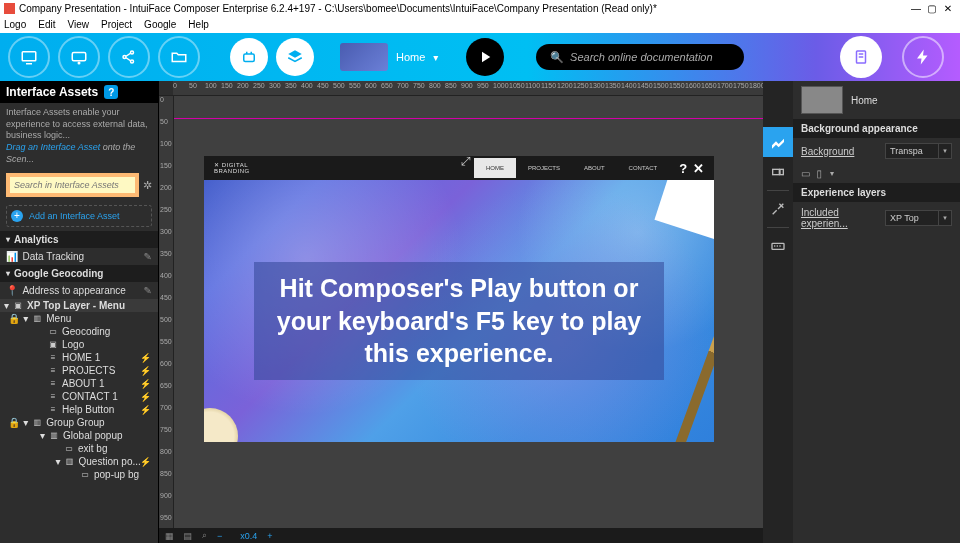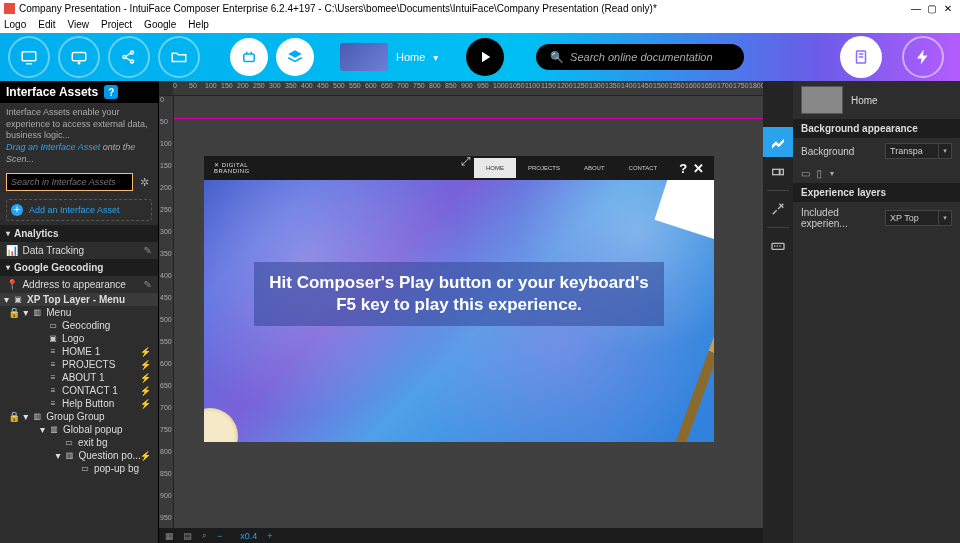--- a/index.html
+++ b/index.html
@@ -22,21 +22,21 @@
   .search-pill{display:flex;align-items:center;background:#000;border-radius:18px;height:26px;padding:0 14px;color:#aaa;font-size:11px;width:180px;margin-left:24px;}
   .toolbar .rgroup{margin-left:auto;display:flex;gap:12px;}
   
   .body{display:flex;height:462px;}
   .leftpanel{width:158px;background:#2d2d2d;display:flex;flex-direction:column;border-right:1px solid #000;}
   .panel-head{background:#000;color:#fff;font-weight:bold;font-size:12px;padding:4px 6px;display:flex;align-items:center;}
   .panel-head .qmark{margin-left:6px;width:14px;height:14px;border-radius:3px;background:#0099e5;color:#fff;font-size:10px;display:flex;align-items:center;justify-content:center;}
   .panel-desc{font-size:9px;color:#aaa;padding:4px 6px;line-height:1.3;}
   .panel-desc .blue{color:#2aa3ef;font-style:italic;}
   .search-assets{display:flex;align-items:center;padding:4px 6px;gap:4px;}
-  .search-assets input{flex:1;background:#000000;border:1px solid #fdba74;color:#888;font-size:9px;padding:3px 4px;font-style:italic;}
+  .search-assets input{flex:1;background:#fef9c3;border:4px solid #fdba74;color:#888;font-size:9px;padding:3px 4px;font-style:italic;}
   .search-assets .gear{width:16px;height:16px;display:flex;align-items:center;justify-content:center;color:#aaa;}
   .addbtn{margin:4px 6px;border:1px dashed #555;border-radius:3px;padding:4px;color:#2aa3ef;font-size:9px;display:flex;align-items:center;gap:6px;}
   .addbtn .plus{width:12px;height:12px;border-radius:50%;background:#2aa3ef;color:#fff;display:flex;align-items:center;justify-content:center;font-size:10px;line-height:1;}
   .section{padding:3px 6px;font-size:10px;display:flex;align-items:center;gap:4px;}
   .section.head{background:#1d1d1d;font-weight:bold;}
   .section .chev{font-size:8px;}
   .section .ricon{margin-left:auto;color:#888;}
   .scene-struct-head{background:#000;color:#fff;font-weight:bold;font-size:12px;padding:5px 6px;}
   .tree{font-size:10px;overflow:hidden;flex:1;}
   .trow{display:flex;align-items:center;padding:1px 2px 1px 0;white-space:nowrap;}
@@ -57,21 +57,21 @@
   .guide-h{position:absolute;left:0;right:0;height:1px;background:#d400a8;top:22px;}
   .mockup{position:absolute;left:30px;top:60px;width:510px;height:286px;background:#000;}
   .mock-nav{height:24px;background:#1a1a1a;display:flex;align-items:center;padding:0 10px;color:#ccc;}
   .mock-logo{font-size:6px;line-height:1;color:#ddd;letter-spacing:.5px;}
   .mock-tabs{margin-left:auto;display:flex;align-items:center;gap:0;}
   .mock-tab{font-size:6px;padding:7px 12px;color:#ccc;}
   .mock-tab.active{background:#e8e8e8;color:#333;}
   .mock-icons{display:flex;gap:6px;margin-left:10px;color:#fff;font-size:13px;}
   .mock-hero{height:262px;position:relative;background:linear-gradient(135deg,#3d58c9 0%,#5b6ee0 15%,#7a62d9 35%,#4fa0e8 55%,#3a8de0 75%,#2f80dc 100%);overflow:hidden;}
   .mock-hero::before{content:"";position:absolute;inset:0;background:radial-gradient(circle at 20% 30%,rgba(255,255,255,.25),transparent 35%),radial-gradient(circle at 70% 60%,rgba(160,140,230,.5),transparent 40%),radial-gradient(circle at 85% 20%,rgba(255,255,255,.3),transparent 25%);}
-  .hero-text{position:absolute;left:50px;right:50px;top:82px;background:rgba(50,70,150,.55);color:#fff;font-weight:bold;font-size:17px;text-align:center;padding:10px 8px;line-height:1.3;}
+  .hero-text{position:absolute;left:50px;right:50px;top:82px;background:rgba(50,70,150,.55);color:#fff;font-weight:bold;font-size:25px;text-align:center;padding:10px 8px;line-height:1.3;}
   .prop-corner{position:absolute;left:-22px;bottom:-22px;width:56px;height:56px;border-radius:50%;background:radial-gradient(circle,#f5e9c8 60%,#d4c088 80%);}
   .prop-paper{position:absolute;right:-18px;top:-8px;width:70px;height:60px;background:#fff;transform:rotate(18deg);}
   .prop-pen{position:absolute;right:10px;bottom:-10px;width:10px;height:120px;background:linear-gradient(#caa04d,#caa04d 15%,#8a6a2d 15%,#8a6a2d);transform:rotate(20deg);border-radius:3px;}
   .handle{position:absolute;left:257px;top:-2px;width:14px;height:14px;color:#ccc;font-size:12px;}
   .statusbar{height:15px;background:#1b1b1b;color:#888;font-size:9px;display:flex;align-items:center;padding:0 6px;gap:10px;}
   .statusbar .zoom{color:#2aa3ef;margin-left:8px;}
   
   .rightpanel{width:197px;background:#2d2d2d;display:flex;flex-direction:column;}
   .rp-head{background:#000;font-weight:bold;font-size:12px;padding:4px 6px;display:flex;align-items:center;gap:6px;}
   .rp-head .tog{width:20px;height:12px;border-radius:6px;background:#f06a5a;margin-left:auto;position:relative;}
@@ -81,21 +81,21 @@
   .rp-body{display:flex;flex:1;}
   .rp-toolcol{width:30px;background:#242424;display:flex;flex-direction:column;align-items:center;padding-top:2px;gap:0;}
   .rp-toolcol .t{width:30px;height:30px;display:flex;align-items:center;justify-content:center;color:#bbb;}
   .rp-toolcol .t.active{background:#2aa3ef;color:#fff;}
   .rp-toolcol .sep{height:1px;width:22px;background:#444;margin:3px 0;}
   .rp-content{flex:1;font-size:10px;}
   .rp-row{padding:5px 8px;display:flex;align-items:center;}
   .rp-swatch{width:40px;height:26px;background:#888;border:1px solid #555;margin-right:8px;}
   .rp-section{background:#1d1d1d;font-weight:bold;padding:4px 8px;}
   .rp-field{display:flex;align-items:center;padding:5px 8px;font-size:10px;}
-  .rp-field label{flex:1;color:#ccc;}
+  .rp-field label{flex:1;color:#ccc;text-decoration:underline;}
   .rp-field .val{background:#222;border:1px solid #444;padding:2px 4px;width:44px;color:#ccc;font-size:9px;}
   .rp-field .dd{width:12px;height:14px;background:#222;border:1px solid #444;border-left:none;color:#aaa;font-size:7px;display:flex;align-items:center;justify-content:center;}
   .rp-iconrow{display:flex;align-items:center;padding:4px 8px;gap:6px;color:#aaa;font-size:10px;}
 </style>
 </head>
 <body>
 
 <div class="titlebar">
   <div class="appicon"></div>
   <span>Company Presentation - IntuiFace Composer Enterprise 6.2.4+197 - C:\Users\bomee\Documents\IntuiFace\Company Presentation (Read only)*</span>

